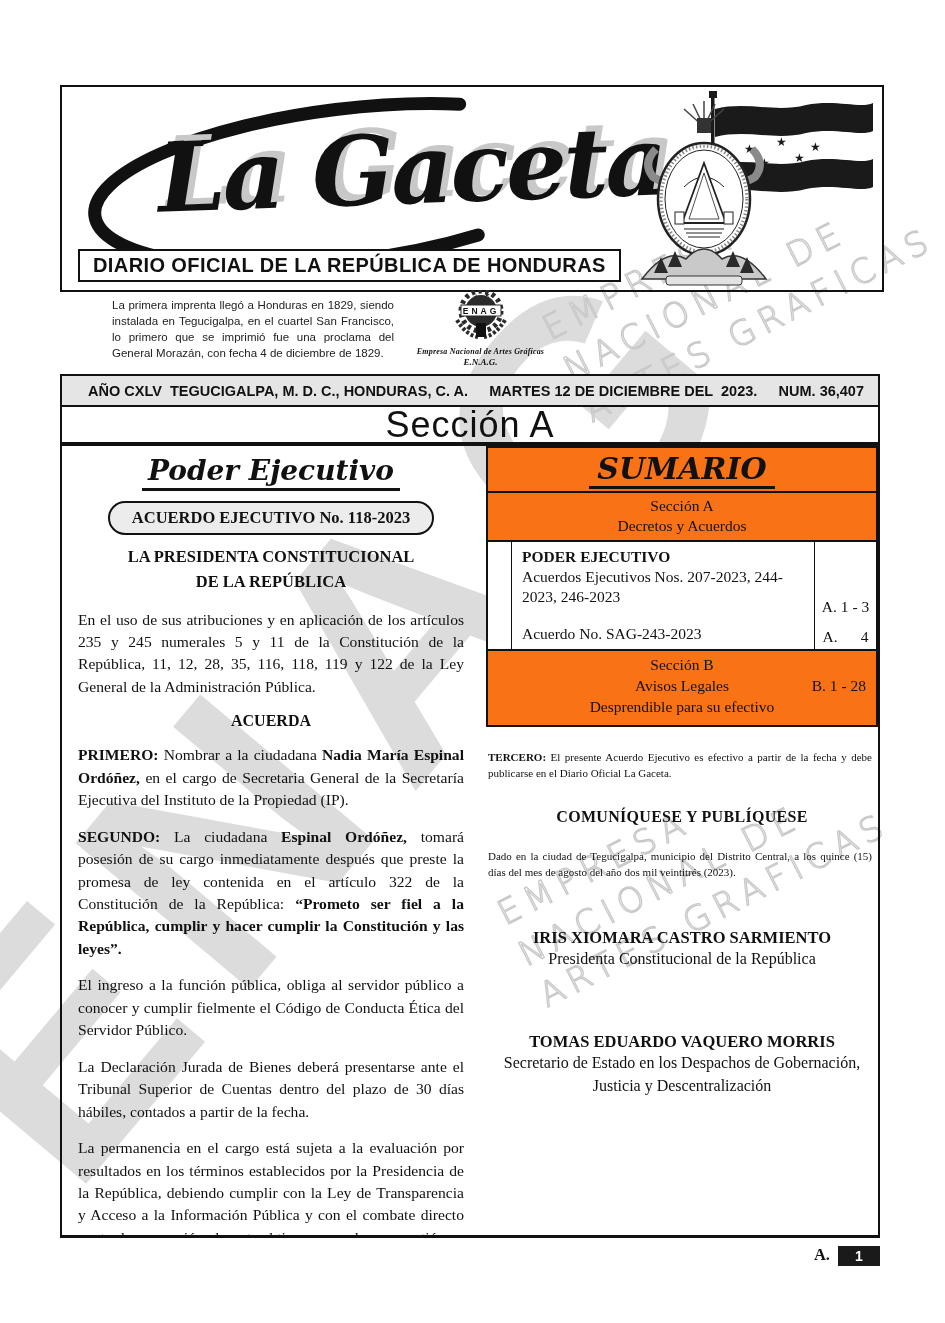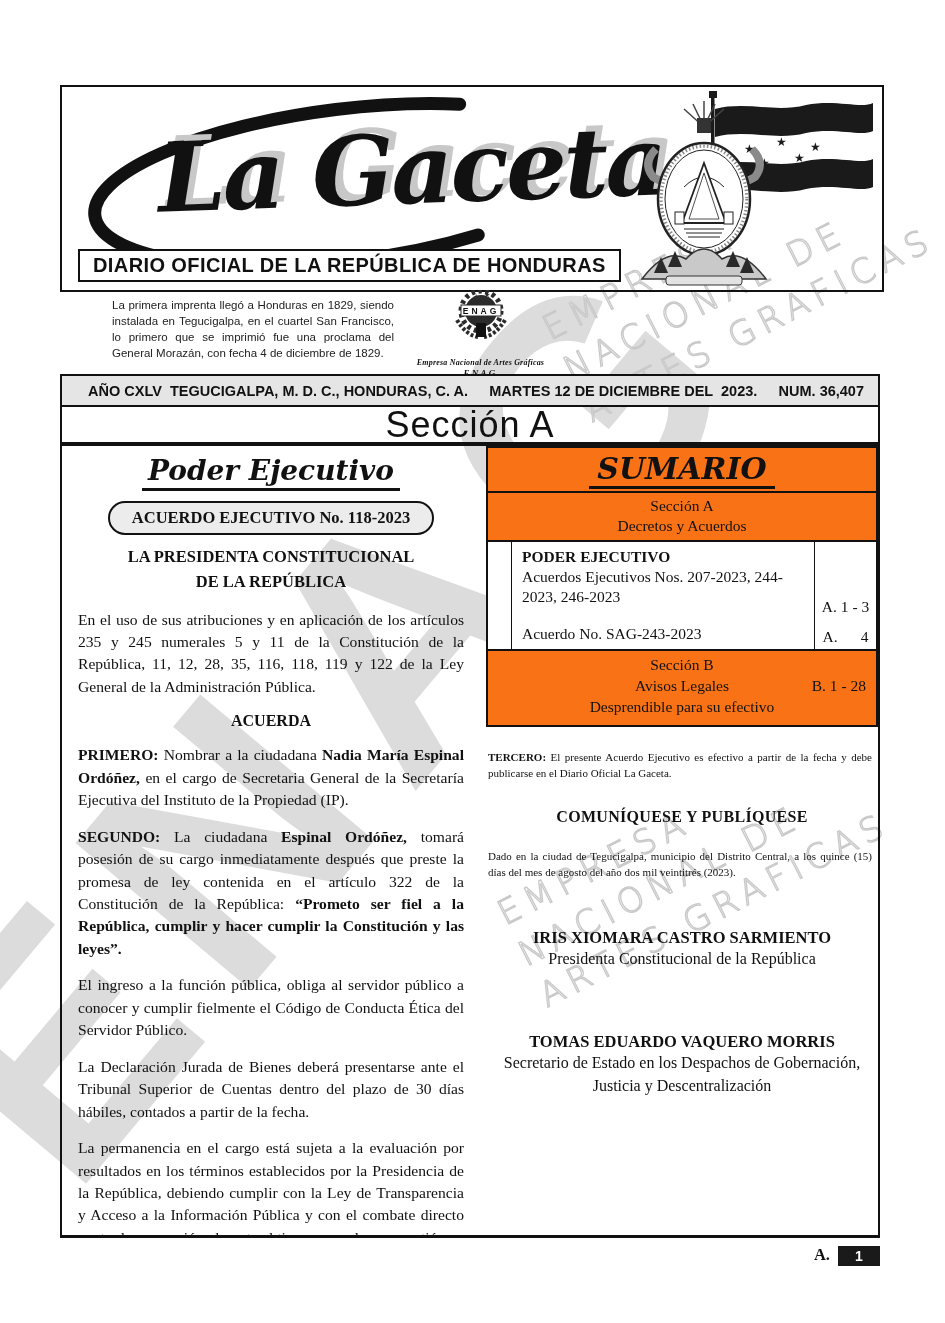--- a/index.html
+++ b/index.html
@@ -28,21 +28,21 @@
                 transform:rotate(-2deg);white-space:nowrap;}
   .diario-box{left:16px;bottom:8px;border:2px solid #111;background:#fff;
               padding:3px 13px;font:bold 20px "Liberation Sans",sans-serif;letter-spacing:.4px;text-align:center;}
   .arms{right:6px;top:4px;}
 
   
   .note{font:11.5px "Liberation Sans",sans-serif;line-height:1.38;text-align:justify;color:#222;}
   .note-left{left:112px;top:298px;width:282px;}
   .note-right{left:608px;top:300px;width:252px;}
   .enag-block{left:408px;top:290px;width:145px;text-align:center;}
-  .enag-caption{font:italic bold 8px "Liberation Serif",serif;letter-spacing:.2px;margin-top:12px;}
+  .enag-caption{font:italic bold 8px "Liberation Serif",serif;letter-spacing:.2px;margin-top:1px;}
   .enag-abbr{font:italic bold 9px "Liberation Serif",serif;margin-top:1px;}
 
   
   .datebar{left:60px;top:374px;width:820px;height:33px;background:#e5e5e5;border:2px solid #111;
            box-sizing:border-box;display:flex;align-items:center;justify-content:space-between;
            font:bold 14.5px "Liberation Sans",sans-serif;}
   .datebar span{white-space:pre;}
   .db-left{padding-left:26px;}
   .db-right{padding-right:14px;}
 

